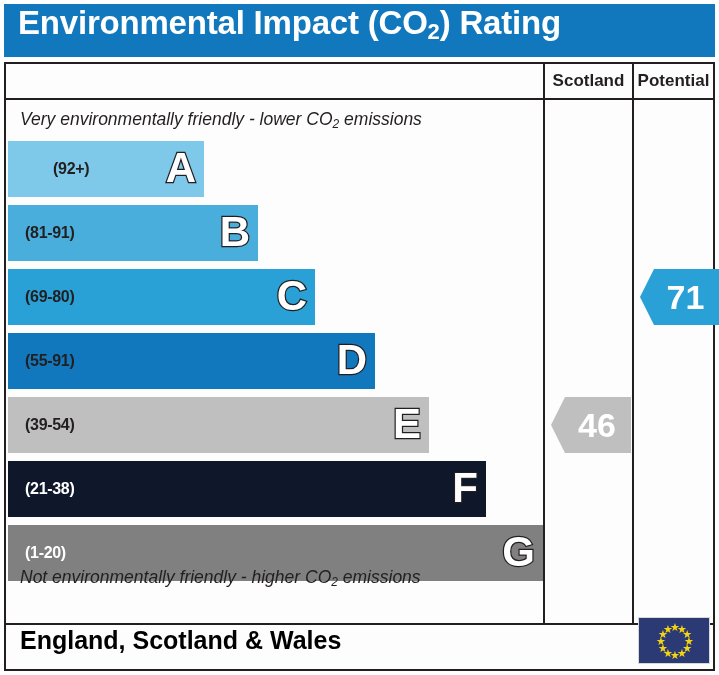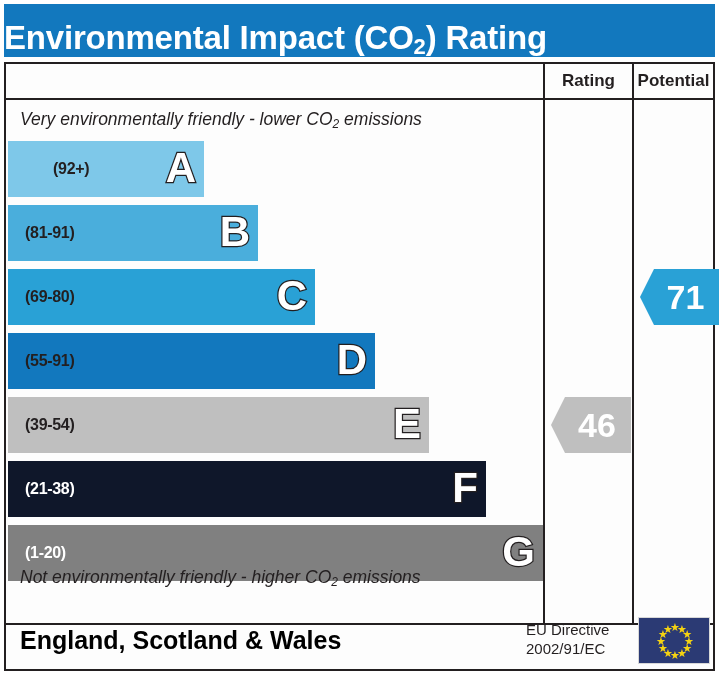--- a/index.html
+++ b/index.html
@@ -20,22 +20,23 @@
 
   
   .title-bar {
     position: absolute;
     left: 4px;
     top: 4px;
     width: 711px;
     height: 53px;
     background: #1278be;
     display: flex;
-    align-items: flex-end;
-    box-sizing: border-box;
+    align-items: flex-start;
+    box-sizing: border-box;
+    padding-left: 14px;
   }
   .title-text {
     color: #ffffff;
     font-size: 33px;
     font-weight: bold;
     letter-spacing: -0.2px;
     white-space: nowrap;
   }
   .title-text sub {
     font-size: 22px;
@@ -214,21 +215,21 @@
     <div class="title-text"><span>Environmental Impact (CO</span><sub>2</sub><span>) Rating</span></div>
   </div>
 
   <div class="table-frame">
 
     <div class="hline header-sep"></div>
     <div class="hline footer-sep"></div>
     <div class="vline c1"></div>
     <div class="vline c2"></div>
 
-    <div class="col-head current">Rating</div>
+    <div class="col-head current">Scotland</div>
     <div class="col-head potential">Potential</div>
 
     <div class="caption top"><span>Very environmentally friendly - lower CO</span><sub>2</sub><span> emissions</span></div>
 
     <div id="bars-host">
         <div class="bar light" style="top: 77px; left: 2px; width: 196px; background: rgb(126, 200, 233); padding-left: 45px;">
           <span class="range">(92+)</span>
           <span class="letter">A</span>
         </div>
         <div class="bar light" style="top: 141px; left: 2px; width: 250px; background: rgb(74, 174, 220);">
@@ -259,24 +260,20 @@
 
     <div id="indicators-host">
         <div class="indicator" style="left: 545px; width: 80px; top: 333px; background: rgb(191, 191, 191);">46</div>
         <div class="indicator" style="left: 634px; width: 79px; top: 205px; background: rgb(41, 161, 214);">71</div>
       </div>
 
     <div class="caption bottom"><span>Not environmentally friendly - higher CO</span><sub>2</sub><span> emissions</span></div>
 
     <div class="footer">
       <div class="footer-region">England, Scotland &amp; Wales</div>
-      <div class="footer-directive">
-        <div>EU Directive</div>
-        <div>2002/91/EC</div>
-      </div>
       <div class="eu-flag" id="eu-flag">
           <span class="star" style="left: 36px; top: 9.5px;"></span>
           <span class="star" style="left: 43px; top: 11.3756px;"></span>
           <span class="star" style="left: 48.1244px; top: 16.5px;"></span>
           <span class="star" style="left: 50px; top: 23.5px;"></span>
           <span class="star" style="left: 48.1244px; top: 30.5px;"></span>
           <span class="star" style="left: 43px; top: 35.6244px;"></span>
           <span class="star" style="left: 36px; top: 37.5px;"></span>
           <span class="star" style="left: 29px; top: 35.6244px;"></span>
           <span class="star" style="left: 23.8756px; top: 30.5px;"></span>

